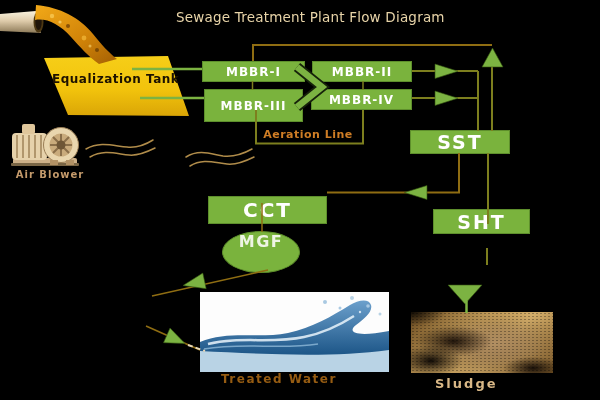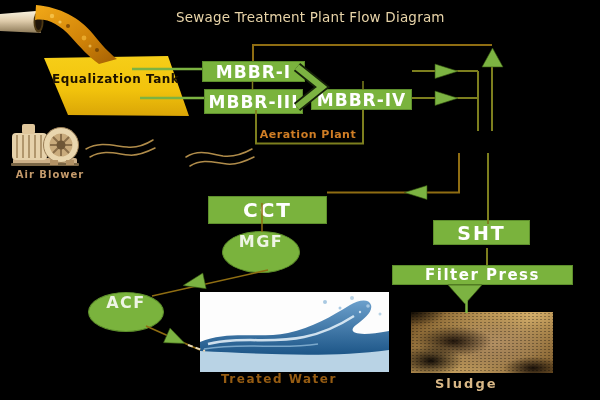--- a/index.html
+++ b/index.html
@@ -5,21 +5,21 @@
   html,body{margin:0;padding:0;background:#111;}
   .stage{position:relative;width:600px;height:400px;background:var(--background,#000);
          overflow:hidden;font-family:"DejaVu Sans",sans-serif;}
   
   .gbox{position:absolute;display:flex;align-items:center;justify-content:center;
         background:var(--node-green,#7ab33d);border:1px solid var(--node-border,#5e8f2c);
         color:#fff;font-weight:bold;box-sizing:border-box;z-index:3;text-align:center;}
   .gell{position:absolute;display:flex;justify-content:center;
         background:var(--node-green,#7ab33d);border:1px solid var(--node-border,#5e8f2c);
         border-radius:50%;color:#eef4e4;font-weight:bold;box-sizing:border-box;z-index:3;}
-  .mbbr{font-size:17px;letter-spacing:1px;}
+  .mbbr{font-size:12px;letter-spacing:1px;}
   
   .tank{position:absolute;left:43px;top:56px;width:146px;height:61px;z-index:1;
         clip-path:polygon(1px 2px,125px 0px,146px 60px,25px 59px);
         background:linear-gradient(180deg,#f6ce18 0%,var(--tank-yellow,#f2c30c) 55%,#d9a406 100%);}
   .tank-label{position:absolute;left:52px;top:72px;width:128px;text-align:left;z-index:3;
         font-size:12px;font-weight:bold;color:#1d1200;letter-spacing:.5px;}
   
   .title{position:absolute;left:176px;top:9px;white-space:nowrap;z-index:3;
         font-size:13.5px;color:var(--title-cream,#e8d4a8);letter-spacing:.2px;}
   .aeration{position:absolute;left:258px;top:128px;width:100px;text-align:center;z-index:3;
@@ -88,45 +88,45 @@
     </svg>
   </div>
 
   <div class="sludge">
     <div class="grain"></div>
   </div>
 
   <div class="gbox mbbr" style="left:202px;top:61px;width:103px;height:21px;">
       <span>MBBR-I</span>
     </div>
-  <div class="gbox mbbr" style="left:204px;top:89px;width:99px;height:25px;">
+  <div class="gbox mbbr" style="left:312px;top:61px;width:100px;height:21px;">
+      <span>MBBR-II</span>
+    </div>
+  <div class="gbox mbbr" style="left:204px;top:89px;width:99px;height:33px;">
       <span>MBBR-III</span>
     </div>
   <div class="gbox mbbr" style="left:311px;top:89px;width:101px;height:21px;">
       <span>MBBR-IV</span>
     </div>
 
+  <div class="gbox" style="left:410px;top:130px;width:100px;height:24px;font-size:19px;letter-spacing:2px;">
+      <span>SST</span>
+    </div>
   <div class="gbox" style="left:208px;top:176px;width:119px;height:28px;font-size:20px;letter-spacing:2px;margin-top:20px;">
       <span>CCT</span>
     </div>
-  <div class="gbox" style="left:433px;top:220px;width:97px;height:25px;font-size:19px;letter-spacing:2px;justify-content:center;">
+  <div class="gbox" style="left:433px;top:209px;width:97px;height:25px;font-size:19px;letter-spacing:2px;justify-content:center;">
       <span>SHT</span>
-    </div>
-  <div class="gbox" style="left:392px;top:265px;width:181px;height:20px;font-size:15px;letter-spacing:1.5px;">
-      <span>Filter Press</span>
     </div>
 
   <div class="gell" style="left:222px;top:231px;width:78px;height:42px;font-size:16px;letter-spacing:1.5px;">
       <span>MGF</span>
     </div>
-  <div class="gell" style="left:88px;top:292px;width:76px;height:40px;font-size:16px;letter-spacing:1.5px;">
-      <span>ACF</span>
-    </div>
-
-  <div class="aeration">Aeration Plant</div>
+
+  <div class="aeration">Aeration Line</div>
   <div class="blower-label">Air Blower</div>
   <div class="tw-label">Treated Water</div>
   <div class="sl-label">Sludge</div>
 
   <svg class="overlay" width="600" height="400" viewBox="0 0 600 400">
     <defs>
       <linearGradient id="pipeGrad" x1="0" y1="0" x2="0" y2="1">
         <stop offset="0" stop-color="#f8f1dd"></stop>
           <stop offset=".45" stop-color="#decbaa"></stop>
           <stop offset="1" stop-color="#8d7a58"></stop>

